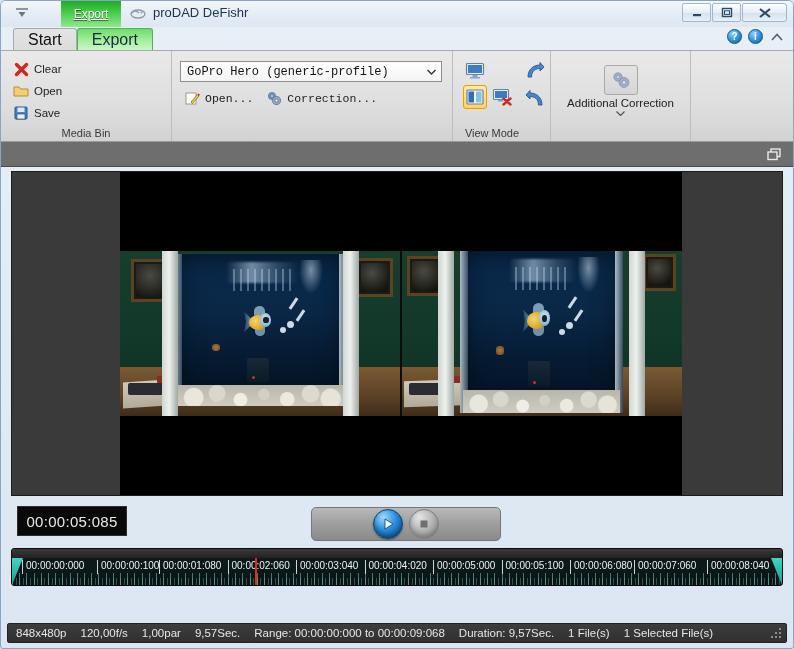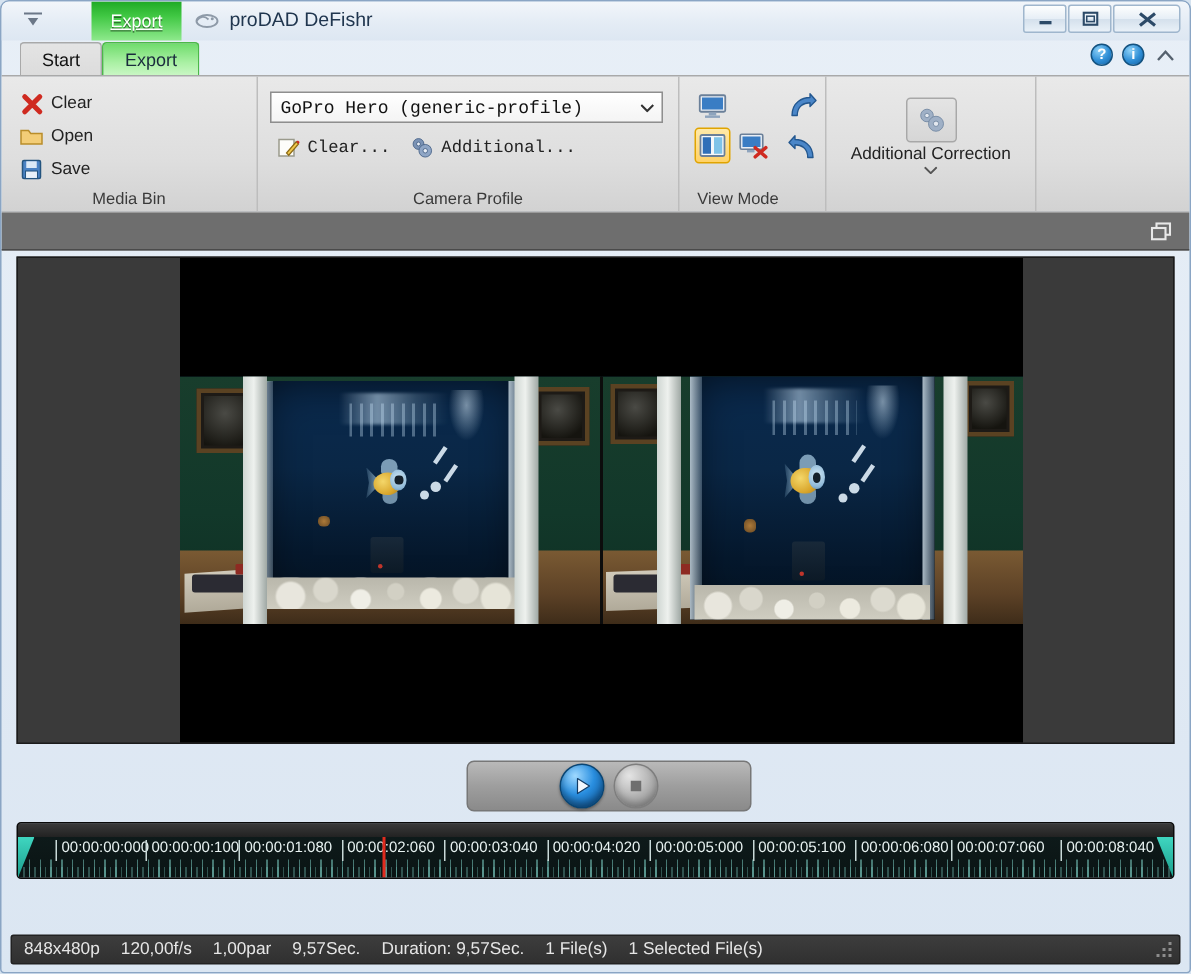--- a/index.html
+++ b/index.html
@@ -67,21 +67,21 @@
 
   
   .tabstrip {
     position: relative; height: 23px;
     padding-left: 12px;
     display: flex; align-items: flex-end;
   }
   .rtab {
     height: 22px; padding: 0 14px;
     display: flex; align-items: center;
-    font-size: 12px; color: #1a2b3d;
+    font-size: 16px; color: #1a2b3d;
     border: 1px solid transparent;
     border-bottom: none;
     border-radius: 3px 3px 0 0;
     cursor: pointer;
   }
   .rtab.active {
     background: linear-gradient(180deg,#e4e4e4 0%,#dcdcdc 100%);
     border-color: #a9a9a9;
     color: #111;
   }
@@ -475,40 +475,39 @@
         </div>
         <div class="inline-row">
           <div class="smallbtn">
             <span class="ic">
               <svg width="15" height="15" viewBox="0 0 15 15">
                 <rect x="1" y="2" width="10" height="11" fill="#fdfdfa" stroke="#9a9a8c" stroke-width="1"></rect>
                 <path d="M6 11 L12.5 3.5 L14 5 L7.5 12.5 Z" fill="#f2c94c" stroke="#8d6b16" stroke-width=".8"></path>
                 <path d="M12.5 3.5 L14 5 L14.8 3.6 L13.6 2.6 Z" fill="#cf2a20"></path>
               </svg>
             </span>
-            <span>Clear...</span>
+            <span>Open...</span>
           </div>
           <div class="smallbtn">
             <span class="ic">
               <svg width="16" height="16" viewBox="0 0 16 16">
                 <g fill="#7b93b5" stroke="#4a6489" stroke-width=".6">
                   <circle cx="6" cy="6" r="3.6"></circle>
                     <circle cx="6" cy="6" r="1.3" fill="#e8eef6"></circle>
                 </g>
                 <g fill="#8fa6c6" stroke="#4a6489" stroke-width=".6">
                   <circle cx="10.5" cy="10.5" r="4.2"></circle>
                     <circle cx="10.5" cy="10.5" r="1.5" fill="#e8eef6"></circle>
                 </g>
               </svg>
             </span>
-            <span>Additional...</span>
+            <span>Correction...</span>
           </div>
         </div>
       </div>
-      <div class="rgroup-label">Camera Profile</div>
     </div>
 
     <div class="rgroup" style="width:98px">
       <div class="rgroup-content" style="padding-left:10px;">
         <div class="vm-grid">
           <div class="vm-row">
             <div class="vmbtn">
               <svg width="20" height="18" viewBox="0 0 20 18">
                 <rect x="1.5" y="1.5" width="17" height="11" rx="1" fill="#e9eef5" stroke="#6b8099" stroke-width="1.2"></rect>
                 <rect x="3" y="3" width="14" height="8" fill="#3a7dc4"></rect>
@@ -667,20 +666,21 @@
         </div>
         <div class="post pl" style="left:13%;width:6%"></div>
         <div class="post pr" style="right:13%;width:6%"></div>
       </div>
     </div>
 
     <div class="vsplit"></div>
   </div>
 
   <div class="transport">
+    <div class="tc-display">00:00:05:085</div>
     <div class="tbar">
       <div class="pbtn play">
         <svg width="14" height="14" viewBox="0 0 14 14">
           <path d="M4 2 L12 7 L4 12 Z" fill="#f2f8fd" stroke="#123c66" stroke-width=".8" stroke-linejoin="round"></path>
         </svg>
       </div>
       <div class="pbtn stop">
         <svg width="12" height="12" viewBox="0 0 12 12">
           <rect x="2.5" y="2.5" width="7" height="7" fill="#6f6f6f"></rect>
         </svg>
@@ -688,21 +688,21 @@
     </div>
   </div>
 
   <div class="timeline">
     <div class="tl-top"></div>
     <div class="tl-body">
       <div class="tl-ticks2"></div>
       <div class="tl-ticks"></div>
     </div>
     <div id="tl-labels">
-        <div class="tl-label" style="left: 25px;">00:00:00:000</div>
+        <div class="tl-label" style="left: 10px;">00:00:00:000</div>
         <div class="tl-label" style="left: 85px;">00:00:00:100</div>
         <div class="tl-label" style="left: 147px;">00:00:01:080</div>
         <div class="tl-label" style="left: 215.5px;">00:00:02:060</div>
         <div class="tl-label" style="left: 284px;">00:00:03:040</div>
         <div class="tl-label" style="left: 352.5px;">00:00:04:020</div>
         <div class="tl-label" style="left: 421px;">00:00:05:000</div>
         <div class="tl-label" style="left: 489.5px;">00:00:05:100</div>
         <div class="tl-label" style="left: 558px;">00:00:06:080</div>
         <div class="tl-label" style="left: 622px;">00:00:07:060</div>
         <div class="tl-label" style="left: 695px;">00:00:08:040</div>
@@ -710,20 +710,21 @@
     <div class="tl-range-l"></div>
     <div class="tl-range-r"></div>
     <div class="playhead" id="playhead" style="left: 31.5%;"></div>
   </div>
 
   <div class="statusbar">
     <span>848x480p</span>
     <span>120,00f/s</span>
     <span>1,00par</span>
     <span>9,57Sec.</span>
+    <span>Range: 00:00:00:000 to 00:00:09:068</span>
     <span>Duration: 9,57Sec.</span>
     <span>1 File(s)</span>
     <span>1 Selected File(s)</span>
     <svg class="grip" viewBox="0 0 12 12">
       <g fill="#8c8c8c">
         <rect x="9" y="1" width="2" height="2"></rect>
           <rect x="9" y="5" width="2" height="2"></rect>
           <rect x="5" y="5" width="2" height="2"></rect>
         <rect x="9" y="9" width="2" height="2"></rect>
           <rect x="5" y="9" width="2" height="2"></rect>

